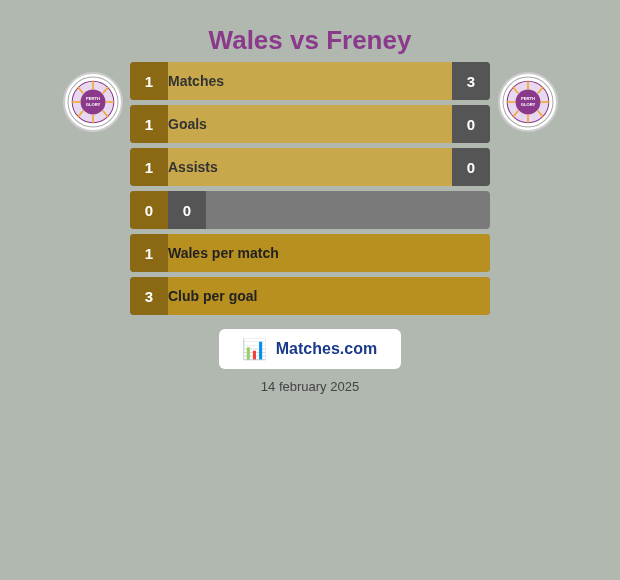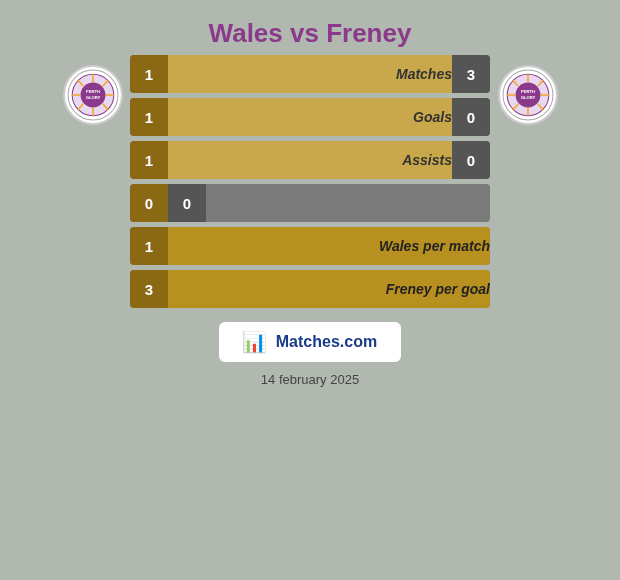--- a/index.html
+++ b/index.html
@@ -14,20 +14,21 @@
       overflow: hidden;
     }
 
     .page-container {
       width: 536px;
       background: #b0b8b0;
       display: flex;
       flex-direction: column;
       align-items: center;
       padding: 18px 10px 10px;
+      margin-top: 7px;
     }
 
     .title {
       font-size: 26px;
       font-weight: bold;
       color: #8b3a8b;
       margin-bottom: 6px;
       text-align: center;
     }
 
@@ -100,23 +101,22 @@
       align-items: center;
       justify-content: center;
     }
 
     .stat-bar-bg {
       flex: 1;
       height: 100%;
       background: #c8a84b;
       display: flex;
       align-items: center;
-      justify-content: flex-end;
+      justify-content: flex-start;
       position: relative;
-      font-style: italic;
     }
 
     .stat-label {
       font-size: 14px;
       font-weight: bold;
       color: #333;
       z-index: 1;
       text-align: center;
     }
 
@@ -236,21 +236,21 @@
         </div>
         <div class="stat-row single">
           <div class="stat-left-val">1</div>
           <div class="stat-bar-bg">
             <span class="stat-label">Wales per match</span>
           </div>
         </div>
         <div class="stat-row single">
           <div class="stat-left-val">3</div>
           <div class="stat-bar-bg">
-            <span class="stat-label">Freney per goal</span>
+            <span class="stat-label">Club per goal</span>
           </div>
         </div>
       </div>
 
     <div class="logo-right">
       <div class="club-logo">
         <svg class="perth-glory-svg" viewBox="0 0 100 100" xmlns="http://www.w3.org/2000/svg">
           <circle cx="50" cy="50" r="48" fill="white" stroke="#aaa" stroke-width="2"></circle>
           <circle cx="50" cy="50" r="40" fill="#e8d8f0" stroke="#8b3a8b" stroke-width="2"></circle>
           <circle cx="50" cy="50" r="24" fill="#8b3a8b"></circle>

